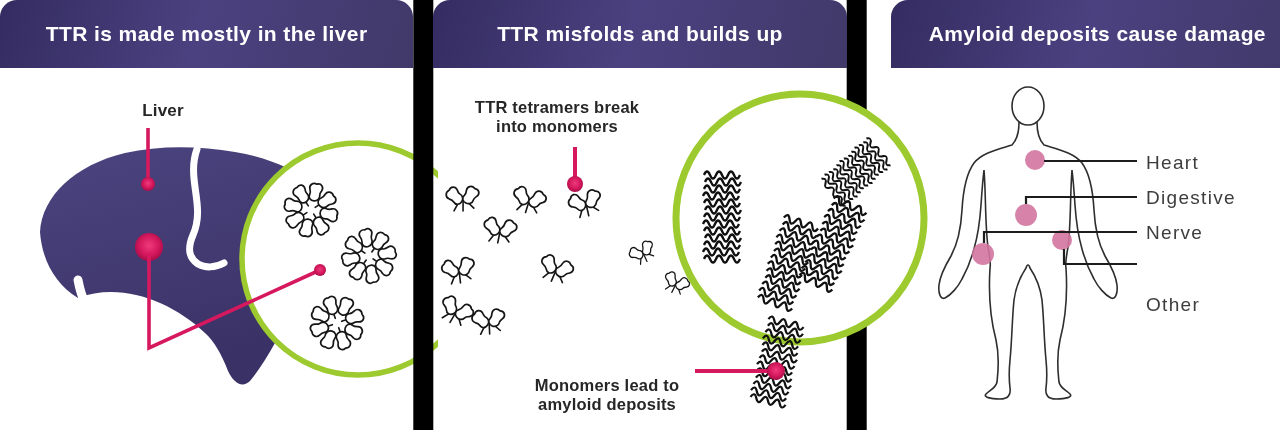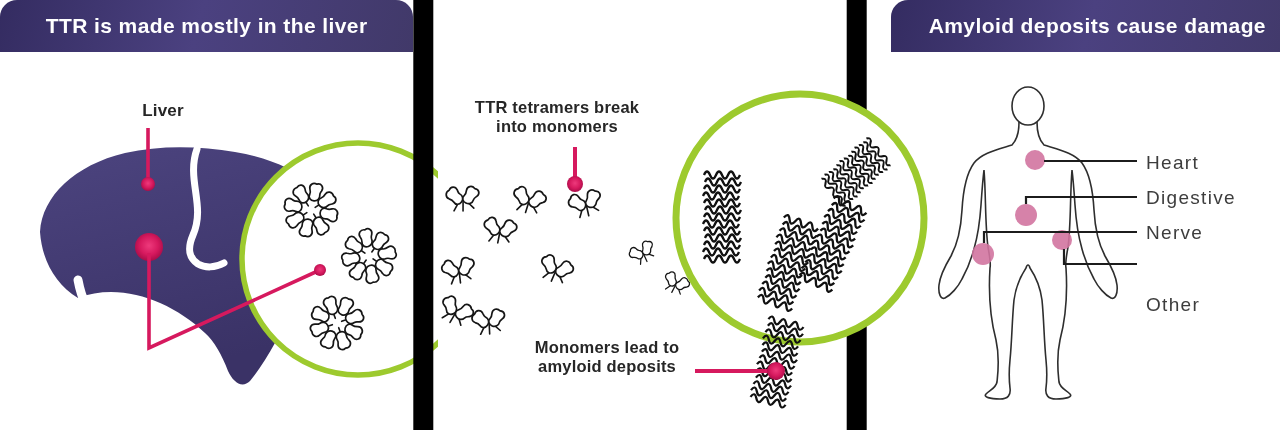--- a/index.html
+++ b/index.html
@@ -2,21 +2,21 @@
 <html><head>
 <meta charset="utf-8">
 <style>
   html,body{margin:0;padding:0;background:#fff;}
   #stage{
     position:relative;width:1280px;height:430px;overflow:hidden;
     background:#ffffff;font-family:"Liberation Sans",sans-serif;
   }
   #artwork{position:absolute;left:0;top:0;}
   .hdr{
-    position:absolute;top:0;height:52px;
+    position:absolute;top:0;height:68px;
     border-radius:17px 17px 0 0;
     background:linear-gradient(105deg,#342c61 0%,#4b4180 48%,#413969 100%);
     color:#ffffff;font-weight:bold;font-size:21px;letter-spacing:.4px;
     display:flex;align-items:center;justify-content:center;
     z-index:6;text-align:center;
   }
   .lbl{
     position:absolute;z-index:7;color:#262626;font-weight:bold;
     font-size:16.5px;line-height:1.17;text-align:center;
     white-space:pre-line;transform:translateX(-50%);letter-spacing:.2px;
@@ -190,31 +190,34 @@
       <use href="#fibril" transform="translate(777,362) rotate(13) scale(1,0.95)"></use>
 
       <path d="M695,371 L768,371" stroke="#d6195e" stroke-width="4"></path>
       <circle cx="776" cy="371" r="9" fill="url(#pinkdot)"></circle>
     </g>
   </svg>
 
   <div class="hdr" style="left:0;width:413.3px;">
     <span>TTR is made mostly in the liver</span>
   </div>
+  <div class="hdr" style="left:433.3px;width:413.4px;">
+    <span>TTR misfolds and builds up</span>
+  </div>
   <div class="hdr" style="left:866.7px;width:413.3px;margin-left:24px;">
     <span>Amyloid deposits cause damage</span>
   </div>
 
   <div class="lbl" style="left:163px;top:101px;font-size:17px;">Liver</div>
 
 
   <div class="lbl" style="left:557px;top:98px;">TTR tetramers break
 into monomers</div>
 
-  <div class="lbl" style="left:607px;top:338px;">Monomers lead to
+  <div class="lbl" style="left:607px;top:376px;">Monomers lead to
 amyloid deposits</div>
 
 
   <div class="symptom" style="left:1146px;top:152px;">Heart</div>
   <div class="symptom" style="left:1146px;top:187px;">Digestive</div>
   <div class="symptom" style="left:1146px;top:222px;">Nerve</div>
   <div class="symptom" style="left:1146px;top:256px;margin-top:38px;">Other</div>
 
 </div>
 

